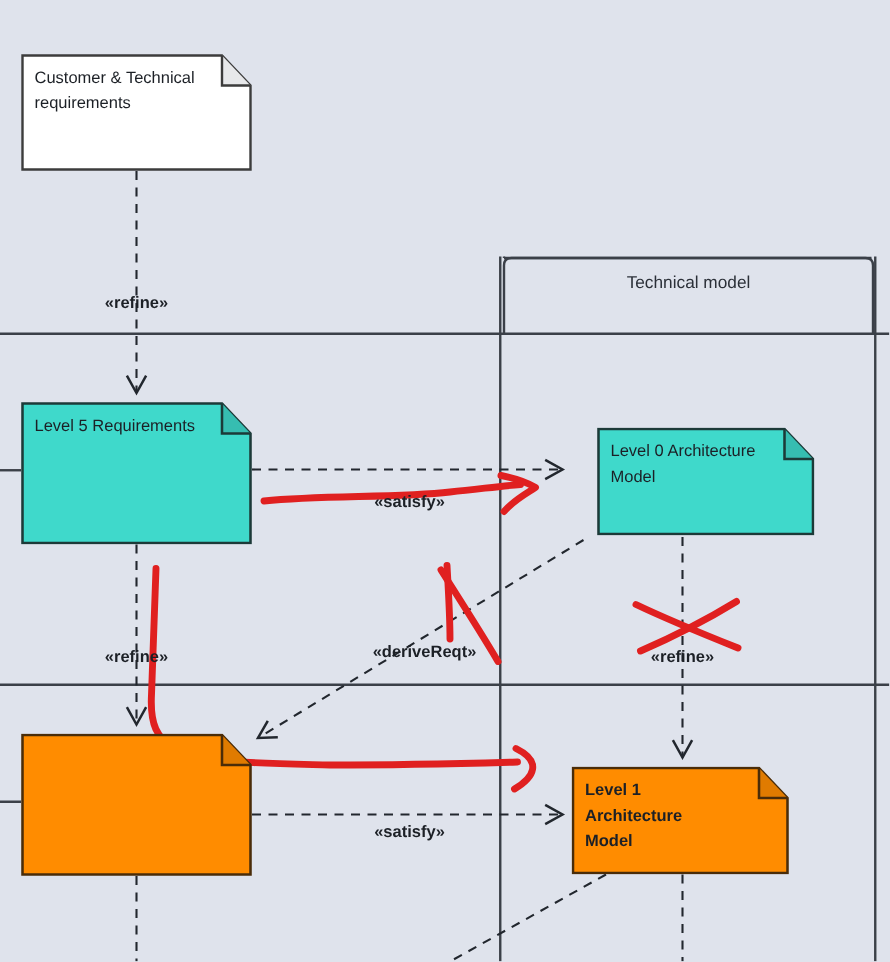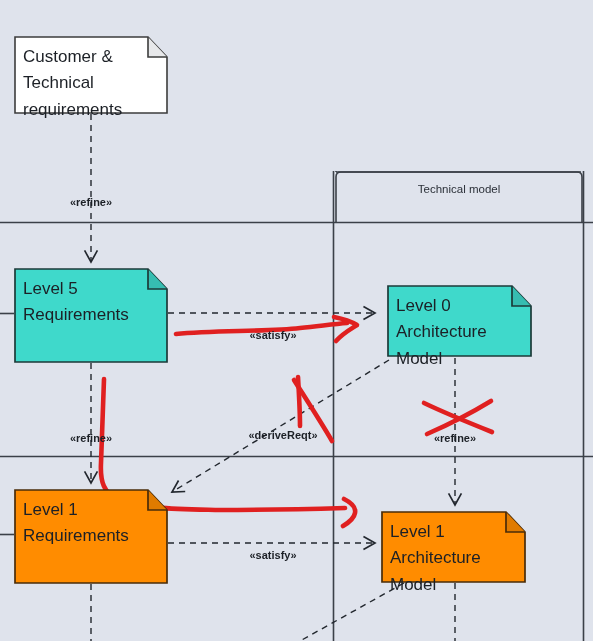--- a/index.html
+++ b/index.html
@@ -31,21 +31,21 @@
   }
   .node {
     position: absolute;
     box-sizing: border-box;
   }
   .node-label {
     position: absolute;
     left: 9px;
     top: 8px;
     right: 20px;
-    font-size: 17px;
+    font-size: 11px;
     line-height: 1.55;
     color: #1c2026;
     white-space: pre-line;
   }
   .edge-label {
     position: absolute;
     font-size: 11px;
     color: #1c2026;
     white-space: nowrap;
     text-align: center;
@@ -129,38 +129,37 @@
   </div>
 
   <div class="node" style="left:14px; top:268px; width:154px; height:95px;">
     <svg width="154" height="95" viewBox="0 0 154 95">
       <path d="M1,1 L134,1 L153,21 L153,94 L1,94 Z" fill="#3fd9cb" stroke="#1c3a38" stroke-width="1.7"></path>
       <path d="M134,1 L134,21 L153,21" fill="#36bdb1" stroke="#1c3a38" stroke-width="1.7"></path>
     </svg>
     <div class="node-label">Level 5 Requirements</div>
   </div>
 
-  <div class="node" style="left:387px; top:285px; width:145px; height:72px;">
+  <div class="node" style="left:398px; top:285px; width:145px; height:72px;">
     <svg width="145" height="72" viewBox="0 0 145 72">
       <path d="M1,1 L125,1 L144,21 L144,71 L1,71 Z" fill="#3fd9cb" stroke="#1c3a38" stroke-width="1.7"></path>
       <path d="M125,1 L125,21 L144,21" fill="#36bdb1" stroke="#1c3a38" stroke-width="1.7"></path>
     </svg>
     <div class="node-label">Level 0 Architecture
 Model</div>
   </div>
 
   <div class="node" style="left:14px; top:489px; width:154px; height:95px;">
     <svg width="154" height="95" viewBox="0 0 154 95">
       <path d="M1,1 L134,1 L153,21 L153,94 L1,94 Z" fill="#ff8c00" stroke="#4a2c08" stroke-width="1.7"></path>
       <path d="M134,1 L134,21 L153,21" fill="#e07b00" stroke="#4a2c08" stroke-width="1.7"></path>
     </svg>
-    <div class="node-label">Level 1 Requirements</div>
   </div>
 
-  <div class="node" style="left:381px; top:511px; width:118px; height:72px;">
+  <div class="node" style="left:381px; top:511px; width:118px; height:72px;font-weight:bold;">
     <svg width="145" height="72" viewBox="0 0 145 72">
       <path d="M1,1 L125,1 L144,21 L144,71 L1,71 Z" fill="#ff8c00" stroke="#4a2c08" stroke-width="1.7"></path>
       <path d="M125,1 L125,21 L144,21" fill="#e07b00" stroke="#4a2c08" stroke-width="1.7"></path>
     </svg>
     <div class="node-label">Level 1 Architecture
 Model</div>
   </div>
 
   <div class="edge-label" style="left:41px; top:196px; width:100px;">«refine»</div>
 

